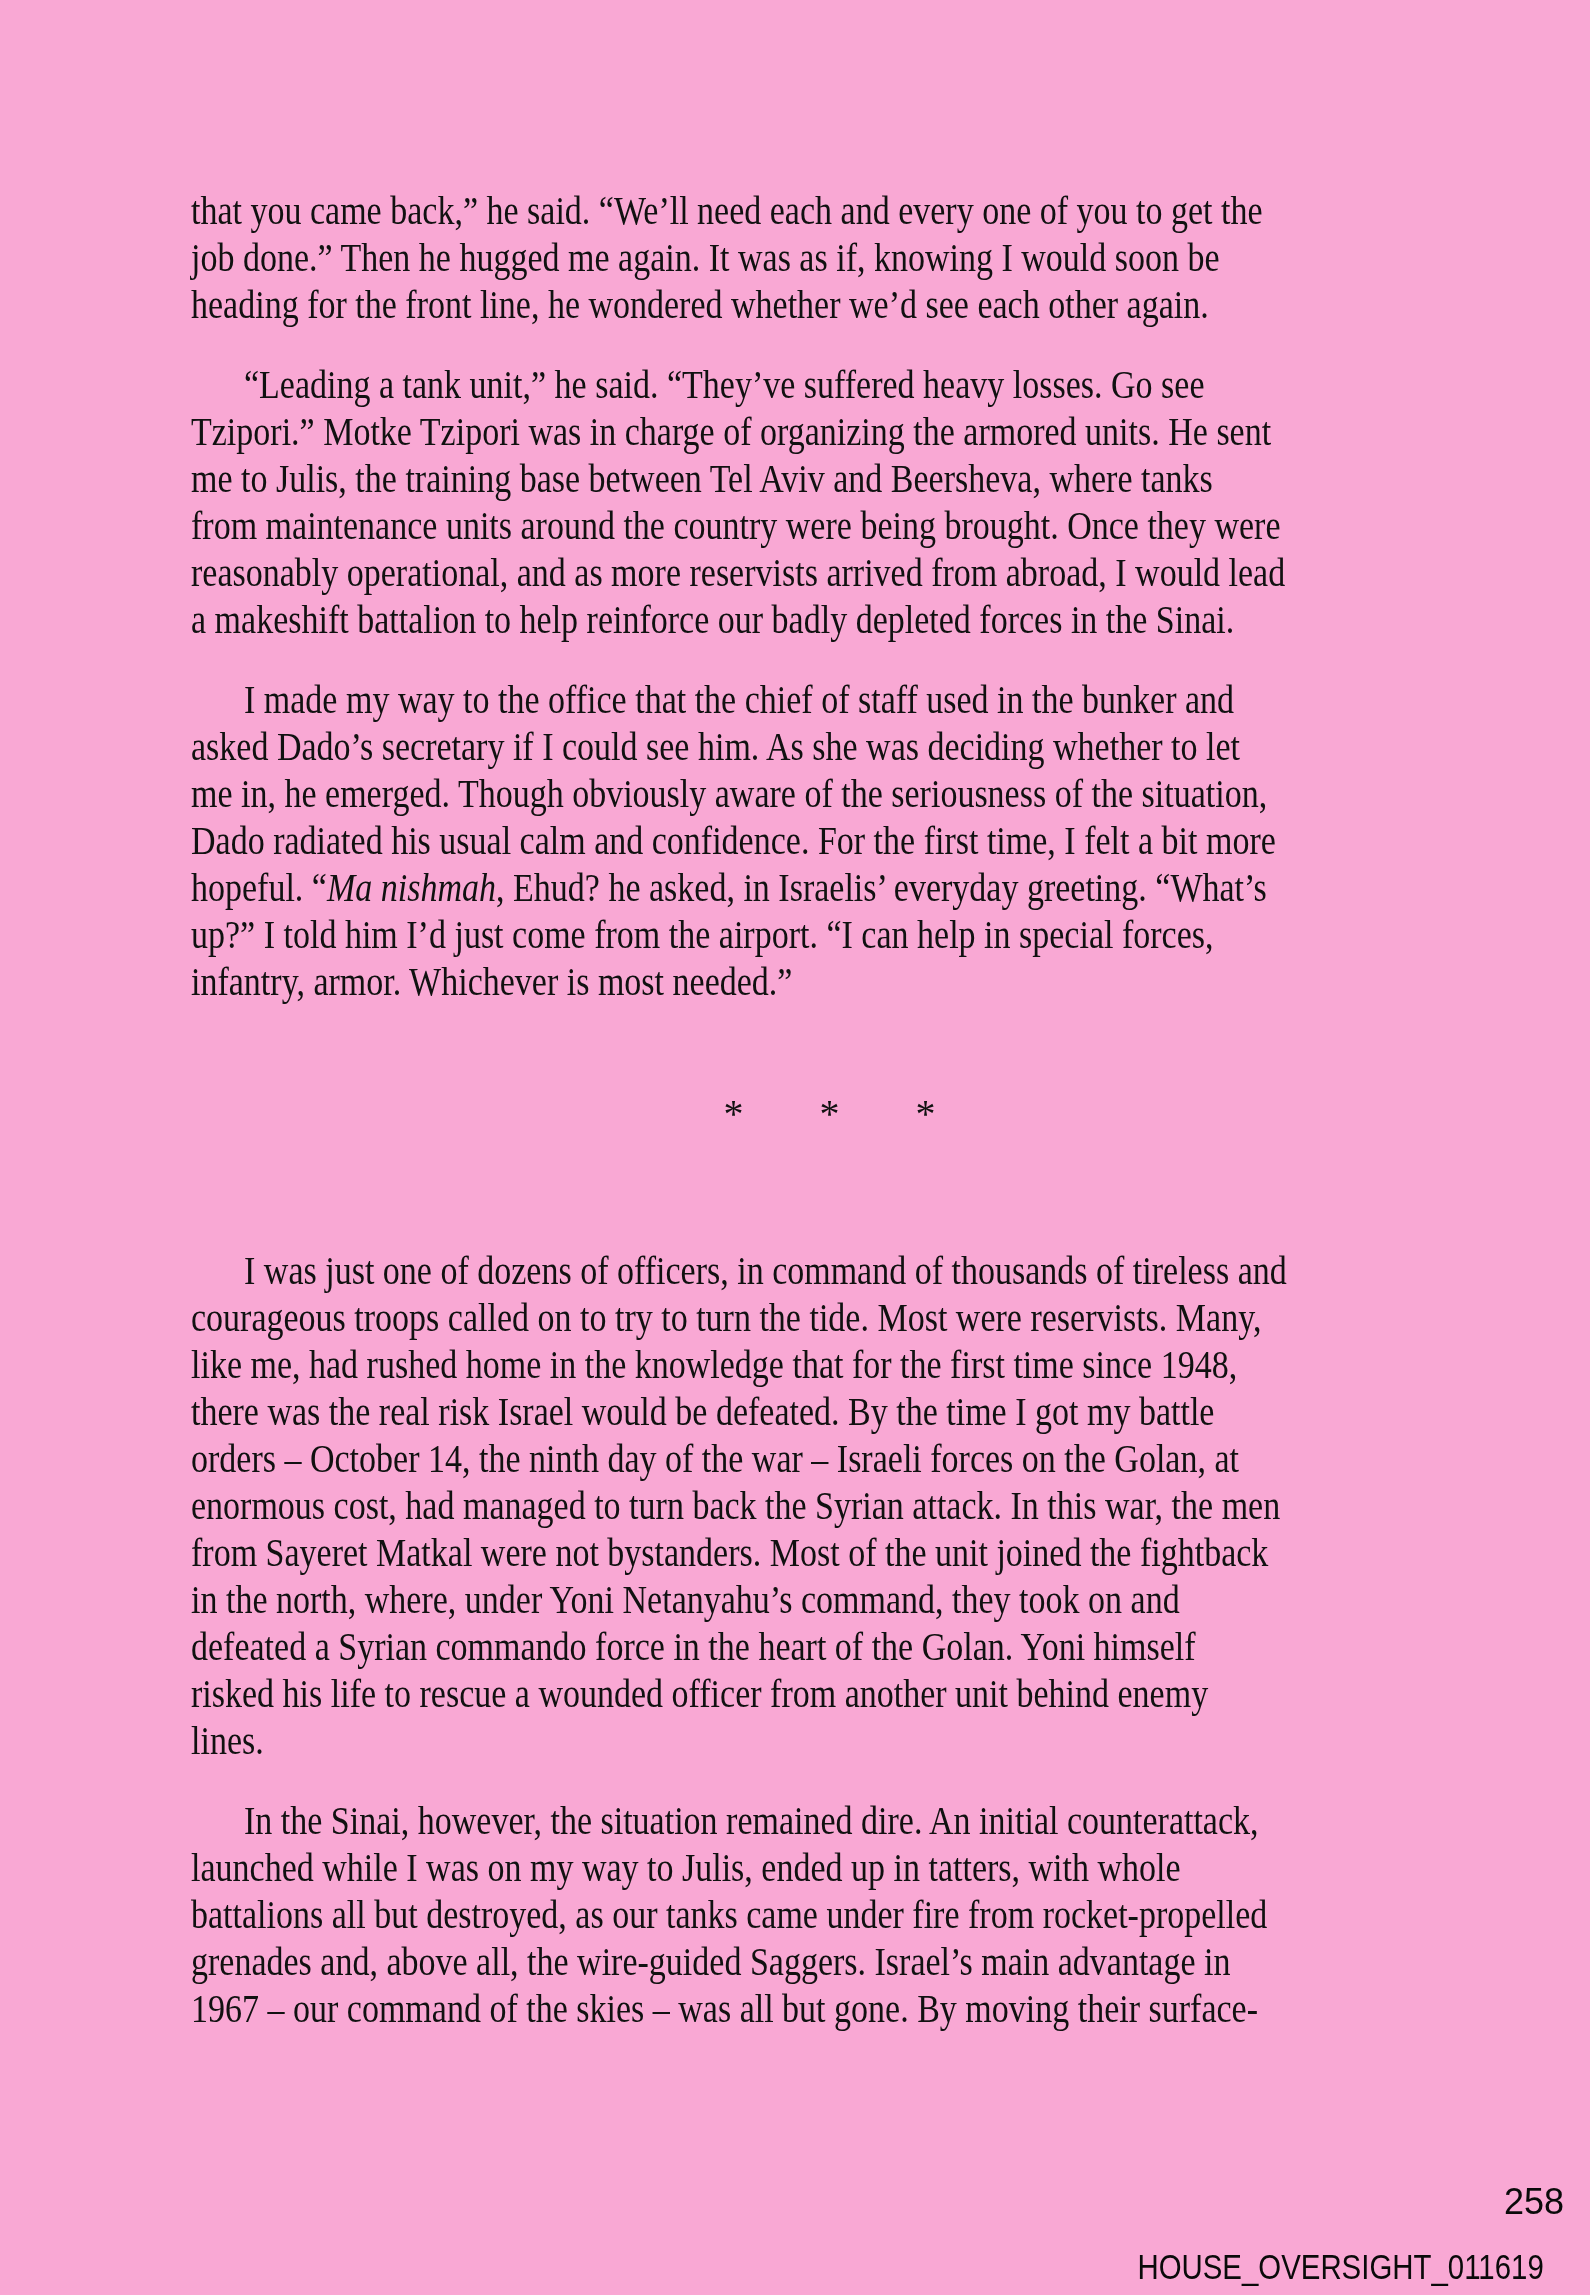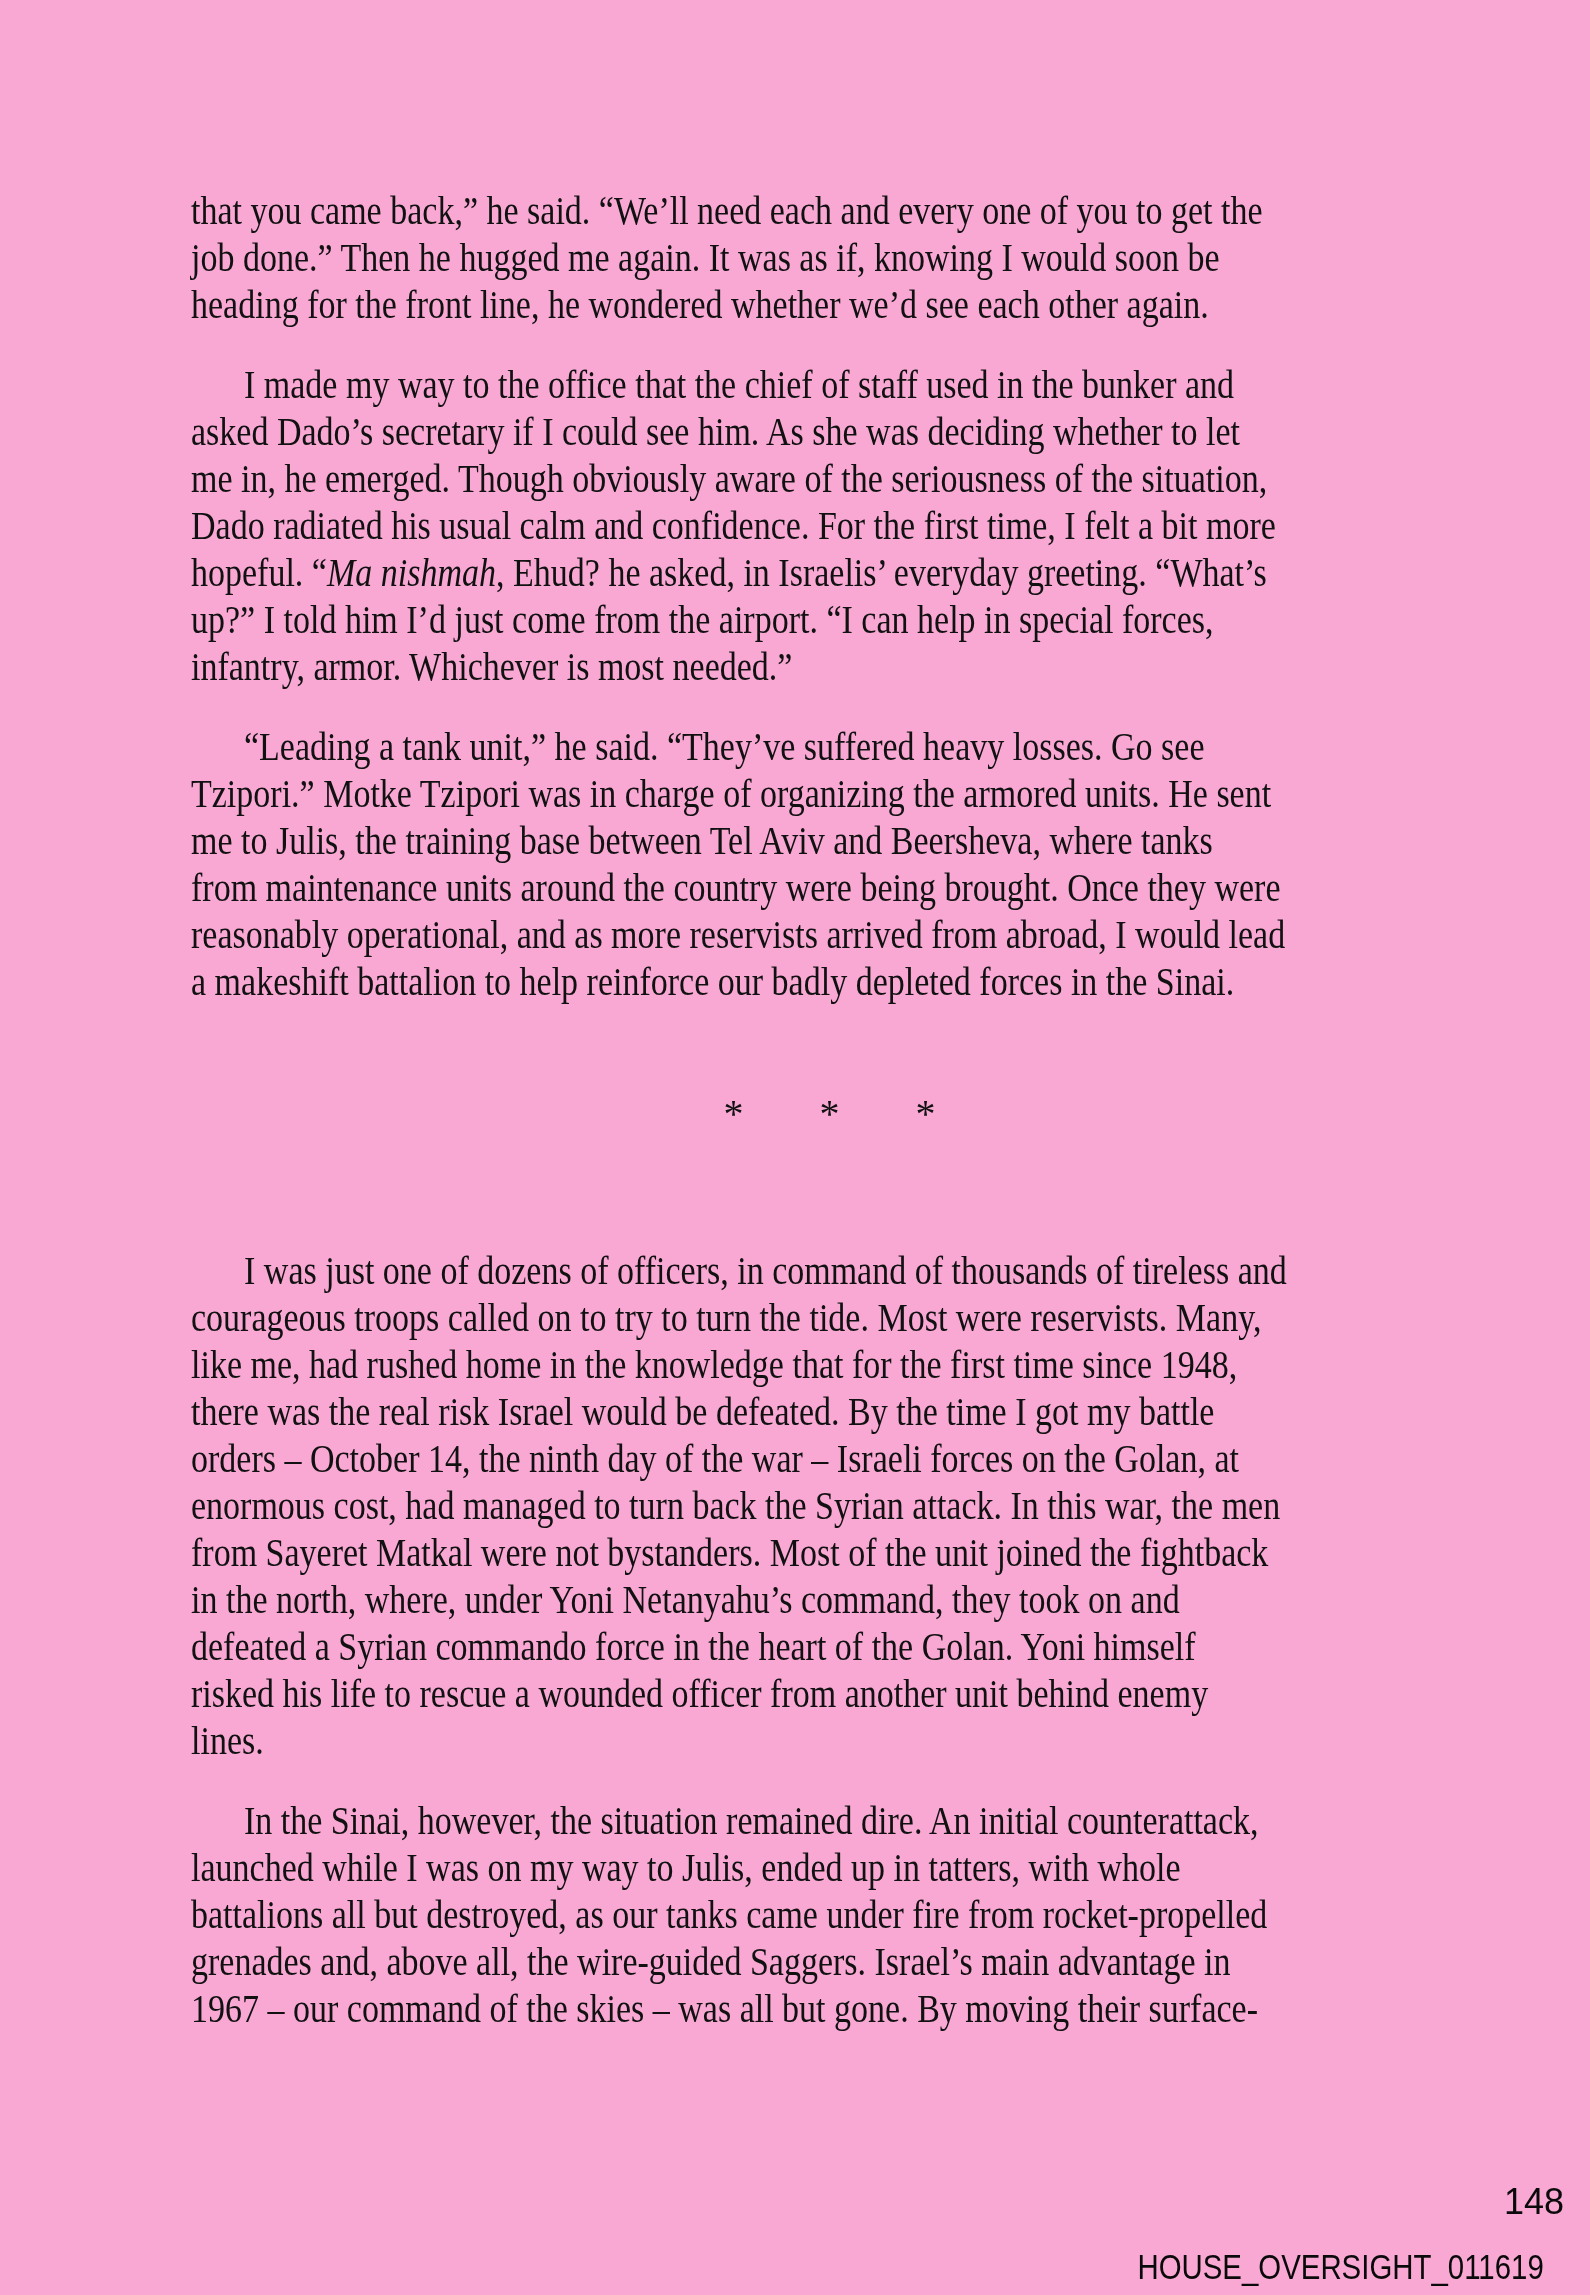--- a/index.html
+++ b/index.html
@@ -57,35 +57,35 @@
 <body>
 
 <div class="page">
   <div class="text-block">
       <div class="paragraph">
         <div class="line"><span>that you came back,” he said. “We’ll need each and every one of you to get the</span></div>
         <div class="line"><span>job done.” Then he hugged me again. It was as if, knowing I would soon be</span></div>
         <div class="line"><span>heading for the front line, he wondered whether we’d see each other again.</span></div>
       </div>
       <div class="paragraph">
+        <div class="line indent"><span>“Leading a tank unit,” he said. “They’ve suffered heavy losses. Go see</span></div>
+        <div class="line"><span>Tzipori.” Motke Tzipori was in charge of organizing the armored units. He sent</span></div>
+        <div class="line"><span>me to Julis, the training base between Tel Aviv and Beersheva, where tanks</span></div>
+        <div class="line"><span>from maintenance units around the country were being brought. Once they were</span></div>
+        <div class="line"><span>reasonably operational, and as more reservists arrived from abroad, I would lead</span></div>
+        <div class="line"><span>a makeshift battalion to help reinforce our badly depleted forces in the Sinai.</span></div>
+      </div>
+      <div class="paragraph">
         <div class="line indent"><span>I made my way to the office that the chief of staff used in the bunker and</span></div>
         <div class="line"><span>asked Dado’s secretary if I could see him. As she was deciding whether to let</span></div>
         <div class="line"><span>me in, he emerged. Though obviously aware of the seriousness of the situation,</span></div>
         <div class="line"><span>Dado radiated his usual calm and confidence. For the first time, I felt a bit more</span></div>
         <div class="line"><span>hopeful. “</span><span class="it">Ma nishmah</span><span>, Ehud? he asked, in Israelis’ everyday greeting. “What’s</span></div>
         <div class="line"><span>up?” I told him I’d just come from the airport. “I can help in special forces,</span></div>
         <div class="line"><span>infantry, armor. Whichever is most needed.”</span></div>
-      </div>
-      <div class="paragraph">
-        <div class="line indent"><span>“Leading a tank unit,” he said. “They’ve suffered heavy losses. Go see</span></div>
-        <div class="line"><span>Tzipori.” Motke Tzipori was in charge of organizing the armored units. He sent</span></div>
-        <div class="line"><span>me to Julis, the training base between Tel Aviv and Beersheva, where tanks</span></div>
-        <div class="line"><span>from maintenance units around the country were being brought. Once they were</span></div>
-        <div class="line"><span>reasonably operational, and as more reservists arrived from abroad, I would lead</span></div>
-        <div class="line"><span>a makeshift battalion to help reinforce our badly depleted forces in the Sinai.</span></div>
       </div>
       <div class="separator"><span class="ast">*</span><span class="ast">*</span><span class="ast">*</span></div>
       <div class="paragraph">
         <div class="line indent"><span>I was just one of dozens of officers, in command of thousands of tireless and</span></div>
         <div class="line"><span>courageous troops called on to try to turn the tide. Most were reservists. Many,</span></div>
         <div class="line"><span>like me, had rushed home in the knowledge that for the first time since 1948,</span></div>
         <div class="line"><span>there was the real risk Israel would be defeated. By the time I got my battle</span></div>
         <div class="line"><span>orders – October 14, the ninth day of the war – Israeli forces on the Golan, at</span></div>
         <div class="line"><span>enormous cost, had managed to turn back the Syrian attack. In this war, the men</span></div>
         <div class="line"><span>from Sayeret Matkal were not bystanders. Most of the unit joined the fightback</span></div>
@@ -95,16 +95,16 @@
         <div class="line"><span>lines.</span></div>
       </div>
       <div class="paragraph">
         <div class="line indent"><span>In the Sinai, however, the situation remained dire. An initial counterattack,</span></div>
         <div class="line"><span>launched while I was on my way to Julis, ended up in tatters, with whole</span></div>
         <div class="line"><span>battalions all but destroyed, as our tanks came under fire from rocket-propelled</span></div>
         <div class="line"><span>grenades and, above all, the wire-guided Saggers. Israel’s main advantage in</span></div>
         <div class="line"><span>1967 – our command of the skies – was all but gone. By moving their surface-</span></div>
       </div>
     </div>
-  <div class="footer-pagenum">148</div>
+  <div class="footer-pagenum">258</div>
   <div class="footer-bates">HOUSE_OVERSIGHT_011619</div>
 </div>
 
 
 </body></html>

